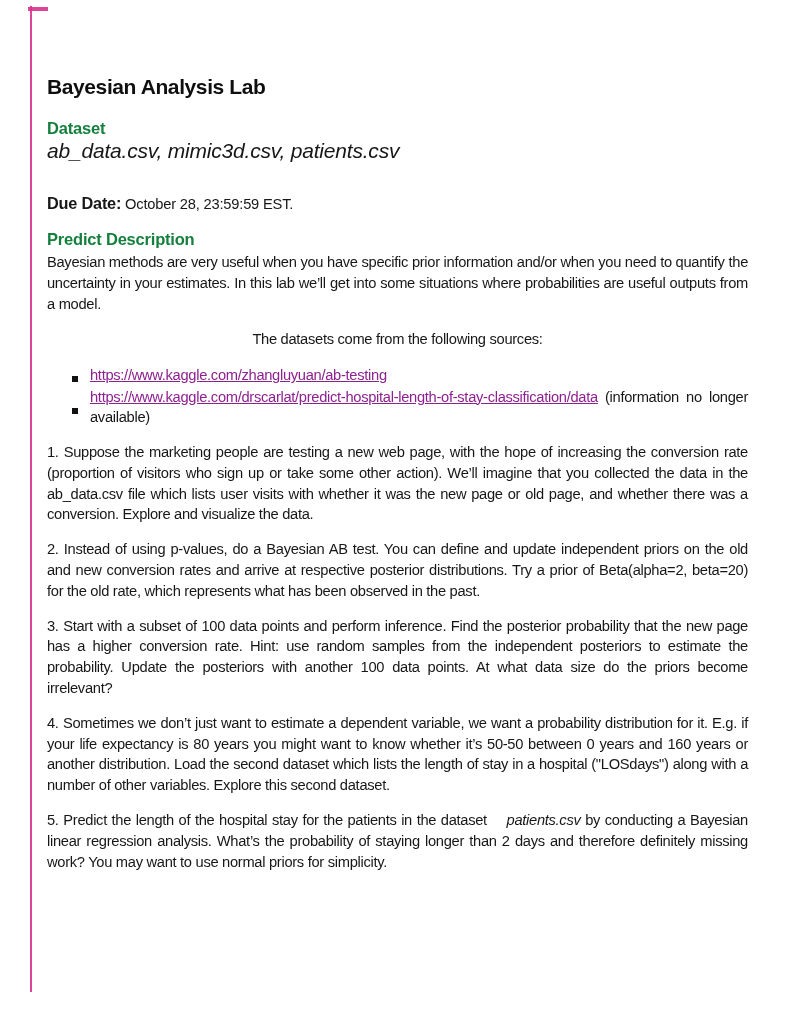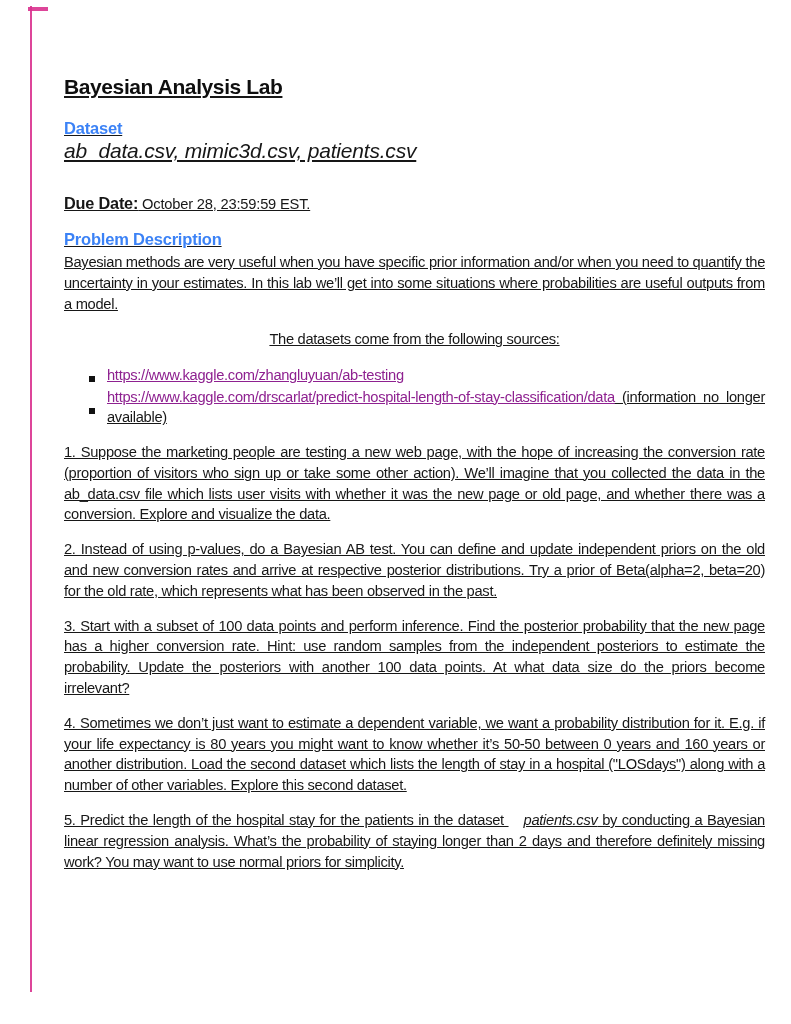--- a/index.html
+++ b/index.html
@@ -9,28 +9,28 @@
     overflow:hidden;
   }
   .edge-v{
     position:absolute;left:30px;top:6px;width:2px;height:986px;
     background:var(--edge_mark,#d9318e);opacity:.9;
   }
   .edge-h{
     position:absolute;left:28px;top:7px;width:20px;height:4px;
     background:var(--edge_mark,#d9318e);opacity:.9;
   }
-  .content{position:absolute;left:64px;top:74px;width:701px;text-decoration:underline;}
+  .content{position:absolute;left:47px;top:74px;width:701px;}
   h1{
     font-size:21px;line-height:26px;margin:0 0 18px 0;font-weight:bold;
     letter-spacing:-0.4px;color:#0f0f0f;
   }
   h2{
     font-size:16.5px;line-height:20px;margin:15px 0 3px 0;font-weight:bold;
-    letter-spacing:-0.2px;color:#3b82f6;
+    letter-spacing:-0.2px;color:#15803d;
   }
   .files{
     font-style:italic;font-size:21px;line-height:19px;margin:0 0 33px 0;
     letter-spacing:-0.2px;
   }
   .due{font-size:14.7px;line-height:20px;margin:0 0 14px 0;letter-spacing:-0.2px;}
   .due b{font-size:16.3px;letter-spacing:-0.2px;}
   p.body{
     font-size:14.7px;line-height:20.8px;margin:0;text-align:justify;
     letter-spacing:-0.3px;
@@ -63,21 +63,21 @@
 
 <div class="content">
 
   <h1>Bayesian Analysis Lab</h1>
 
   <h2>Dataset</h2>
   <p class="files">ab_data.csv, mimic3d.csv, patients.csv</p>
 
   <p class="due"><b>Due Date:</b><span> October 28, 23:59:59 EST.</span></p>
 
-  <h2>Problem Description</h2>
+  <h2>Predict Description</h2>
   <p class="body">Bayesian methods are very useful when you have specific prior information and/or when you need to quantify the uncertainty in your estimates. In this lab we’ll get into some situations where probabilities are useful outputs from a model.</p>
 
   <p class="body intro">The datasets come from the following sources:</p>
 
   <ul class="sources">
     <li>
       <span class="marker"></span>
       <p class="li-text"><a class="doclink">https://www.kaggle.com/zhangluyuan/ab-testing</a><span></span></p>
     </li>
     <li>

